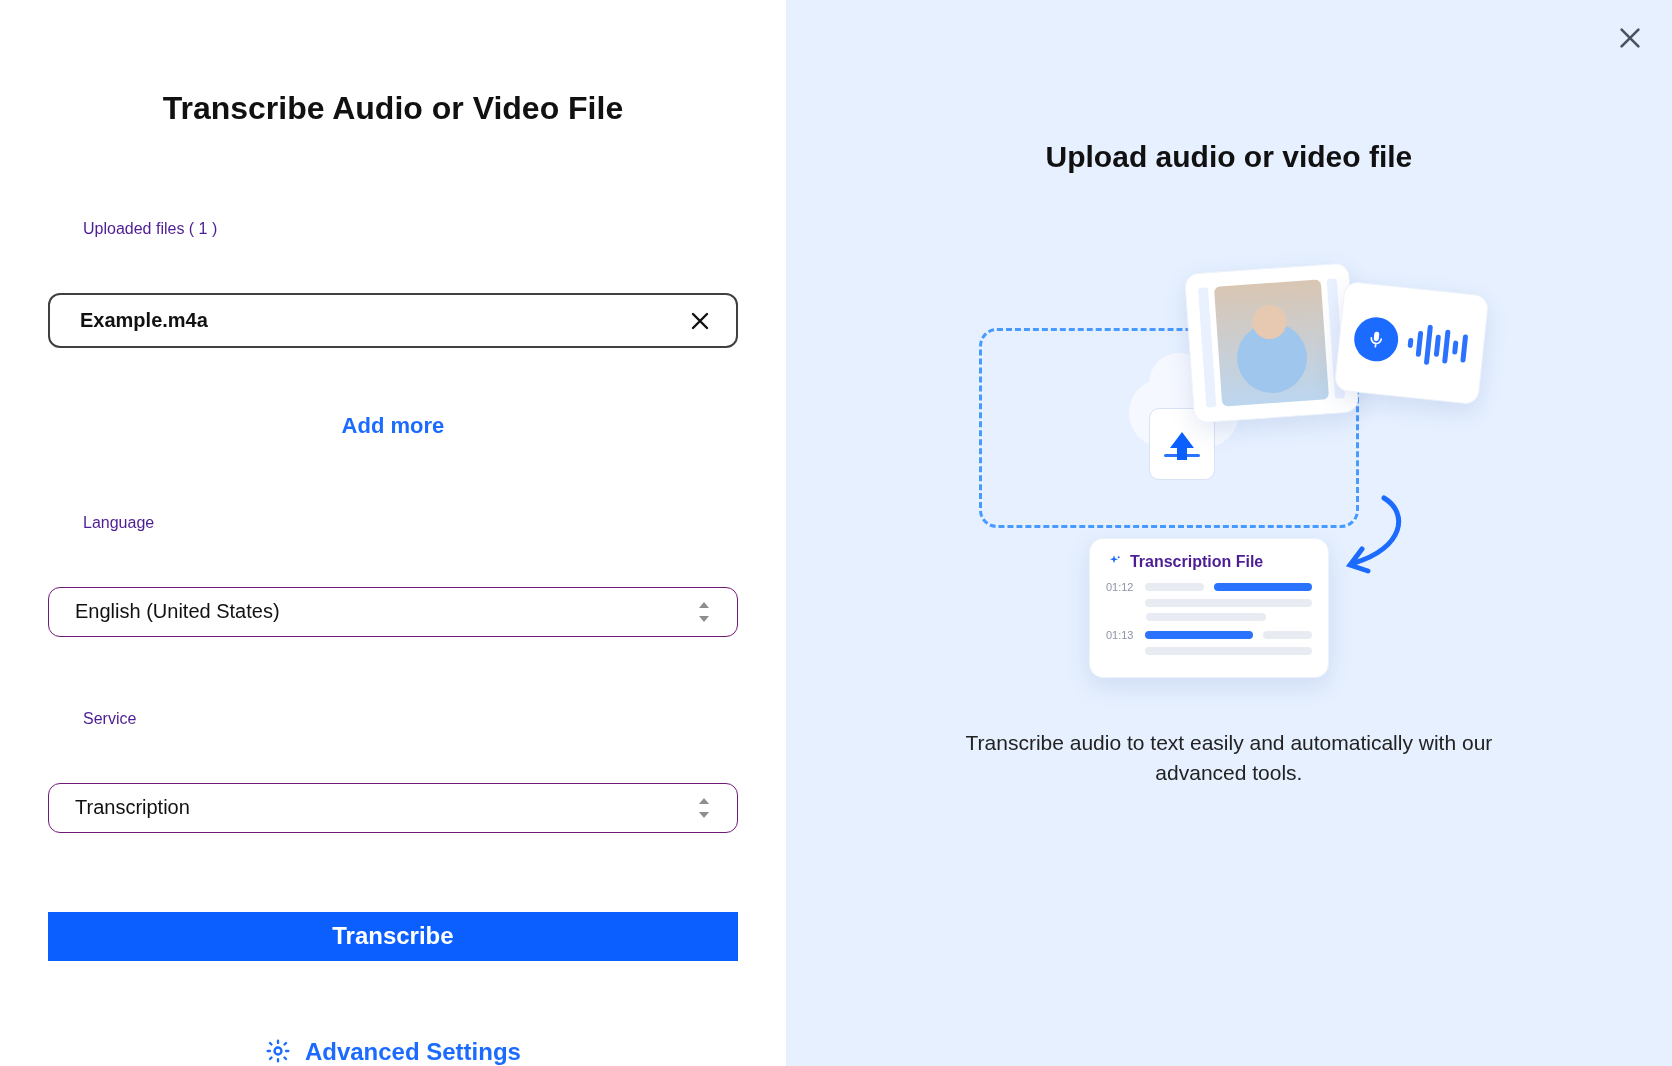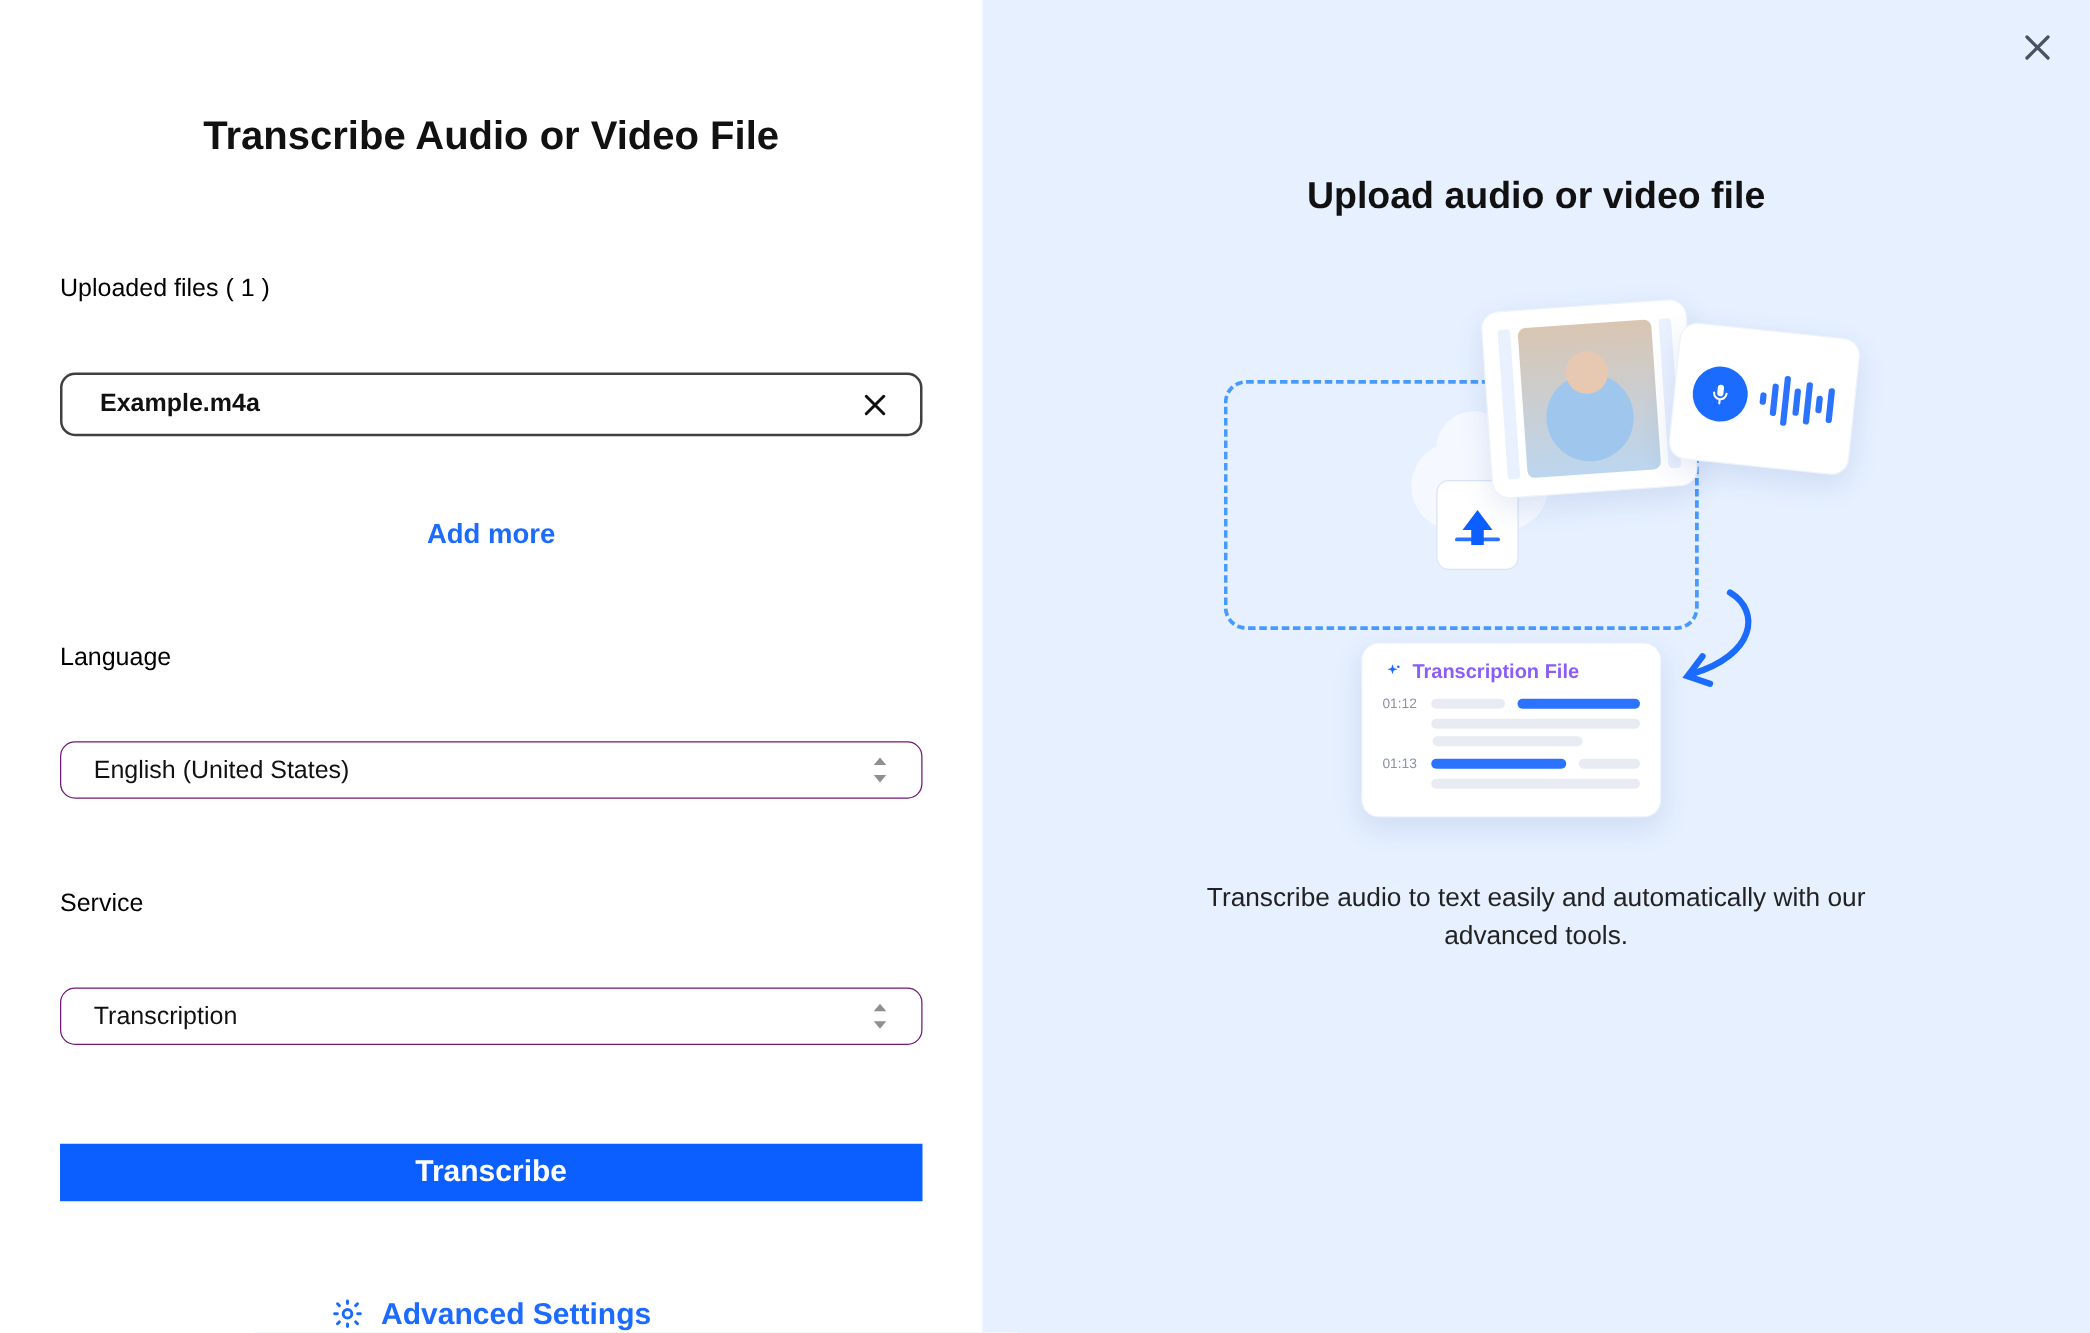--- a/index.html
+++ b/index.html
@@ -27,24 +27,25 @@
     align-items: center;
     padding-top: 140px;
   }
   .page-title {
     font-size: 32px;
     font-weight: 700;
     text-align: center;
     margin-bottom: 56px;
   }
   .field-label {
-    font-size: 20px;
+    font-size: 16px;
     font-weight: 400;
-    color: #000000;
+    color: #4c1d95;
     margin-bottom: 18px;
+    margin-left: 35px;
   }
   .file-chip {
     border: 2px solid #404040;
     border-radius: 12px;
     height: 66px;
     display: flex;
     align-items: center;
     justify-content: space-between;
     padding: 0 26px 0 30px;
     margin-bottom: 28px;
@@ -99,21 +100,21 @@
     justify-content: center;
     gap: 14px;
     color: #1c6bff;
     font-size: 24px;
     font-weight: 700;
     cursor: pointer;
   }
   .right-title {
     font-size: 30px;
     font-weight: 700;
-    margin-bottom: 60px;
+    margin-bottom: 84px;
   }
   .right-caption {
     font-size: 21px;
     color: #222;
     text-align: center;
     max-width: 560px;
     line-height: 1.45;
     margin-top: 40px;
   }
   .close-btn {
@@ -172,21 +173,21 @@
   .video-card { left:210px; top:10px; width:165px; height:150px; padding:12px; transform:rotate(-4deg); }
   .film-row{display:flex;align-items:center;gap:6px;height:100%;}
   .film-bar{width:10px;height:120px;background:#e9f1ff;border-radius:3px;}
   .video-thumb{flex:1;height:120px;background:linear-gradient(#d9c6b3,#bcd6ef);border-radius:6px;position:relative;overflow:hidden;}
   .video-thumb::after{content:"";position:absolute;left:34%;top:18%;width:34px;height:34px;border-radius:50%;background:#e7c9b1;box-shadow:0 36px 0 18px #9fc6ec;}
   .audio-card { left:360px; top:30px; width:145px; height:110px; padding:18px 14px; transform:rotate(6deg); display:flex; align-items:center; gap:10px;}
   .mic-circle{width:44px;height:44px;border-radius:50%;background:#1c6bff;display:flex;align-items:center;justify-content:center;flex-shrink:0;}
   .wave{display:flex;gap:4px;align-items:center;}
   .wave span{display:block;width:5px;background:#2b73ff;border-radius:3px;}
   .trans-card{ left:110px; top:280px; width:240px; height:140px; padding:14px 16px;}
-  .tc-head{display:flex;align-items:center;gap:8px;font-weight:700;color:#8b5cf6;font-size:16px;margin-bottom:10px;}
+  .tc-head{display:flex;align-items:center;gap:8px;font-weight:700;color:#4c1d95;font-size:16px;margin-bottom:10px;}
   .tline{display:flex;align-items:center;gap:10px;margin-bottom:6px;}
   .tstamp{font-size:11px;color:#8b93a4;width:30px;}
   .bar{height:8px;border-radius:4px;}
   .g{background:#e8ecf2;} .b{background:#2b73ff;}
   .curly-arrow{position:absolute;left:355px;top:235px;}
 </style>
 </head>
 <body>
 
 <div class="left-panel">

